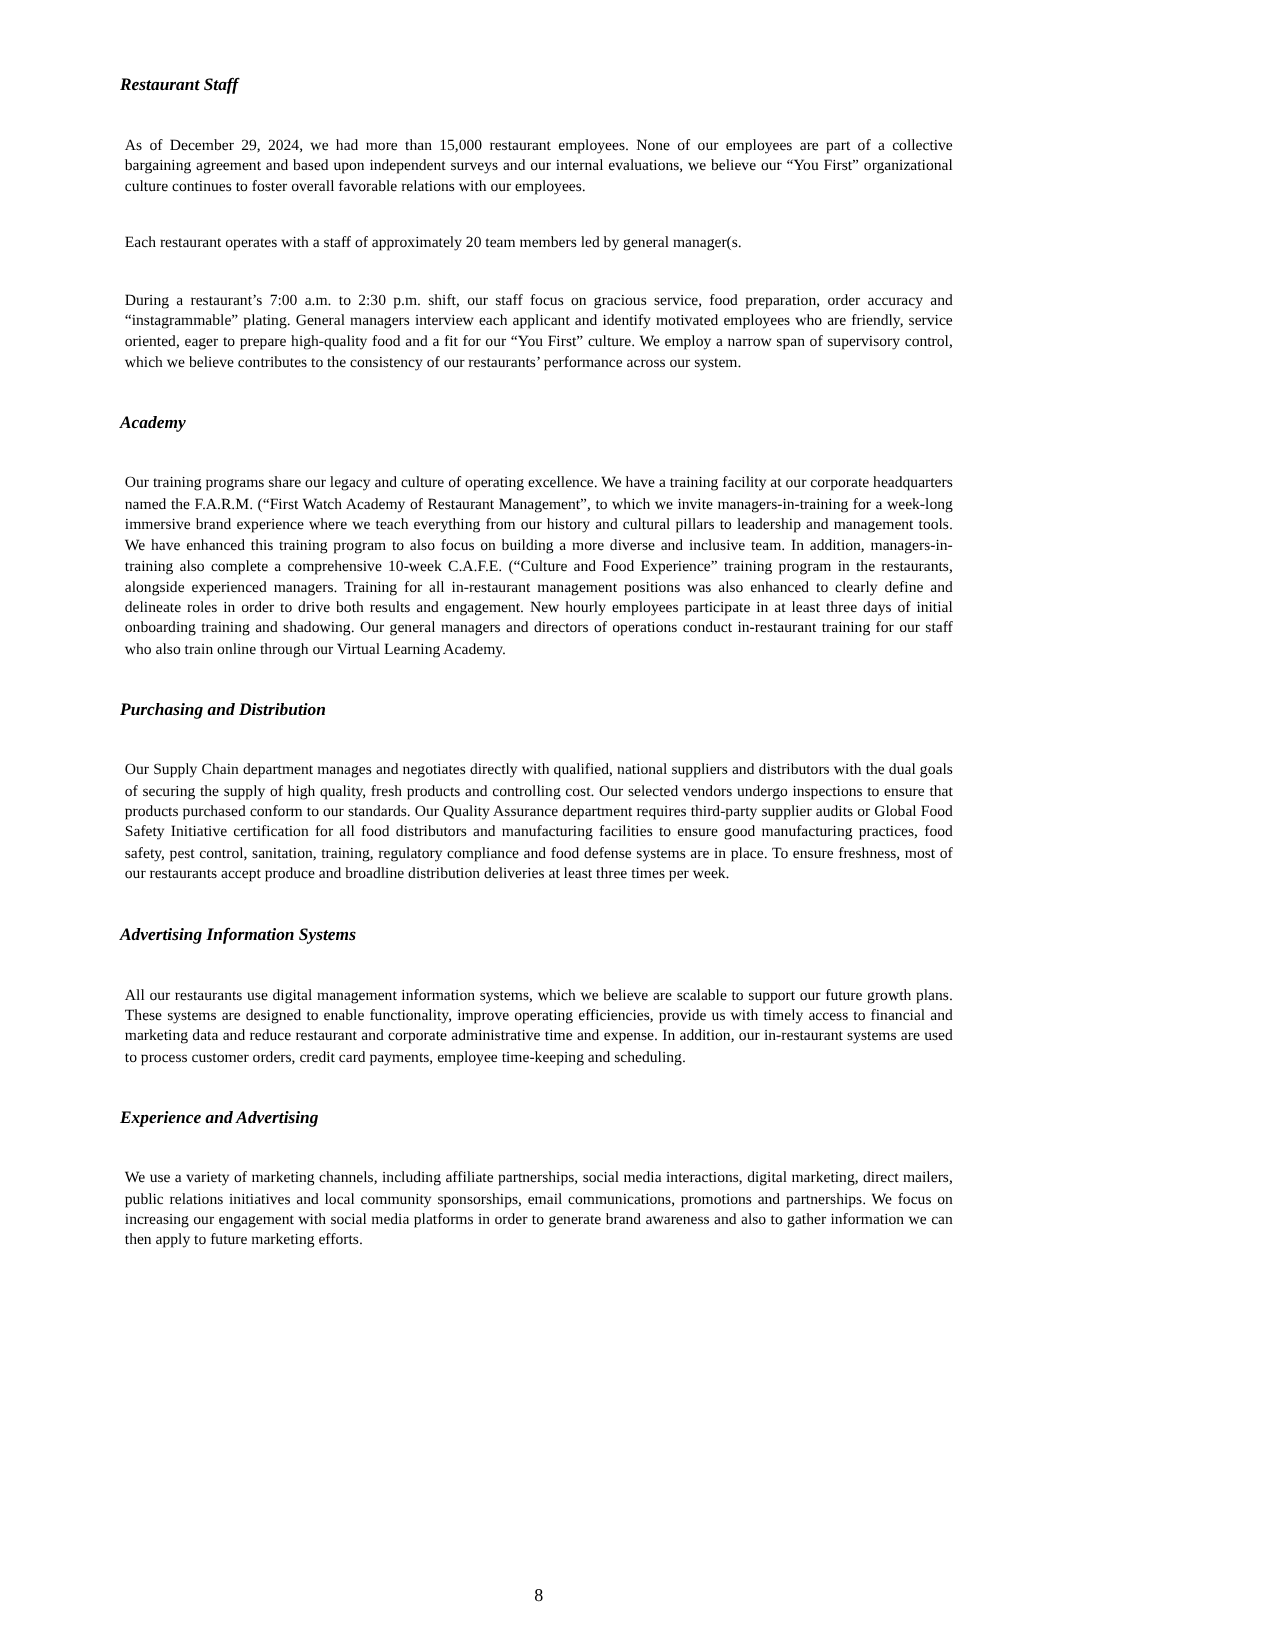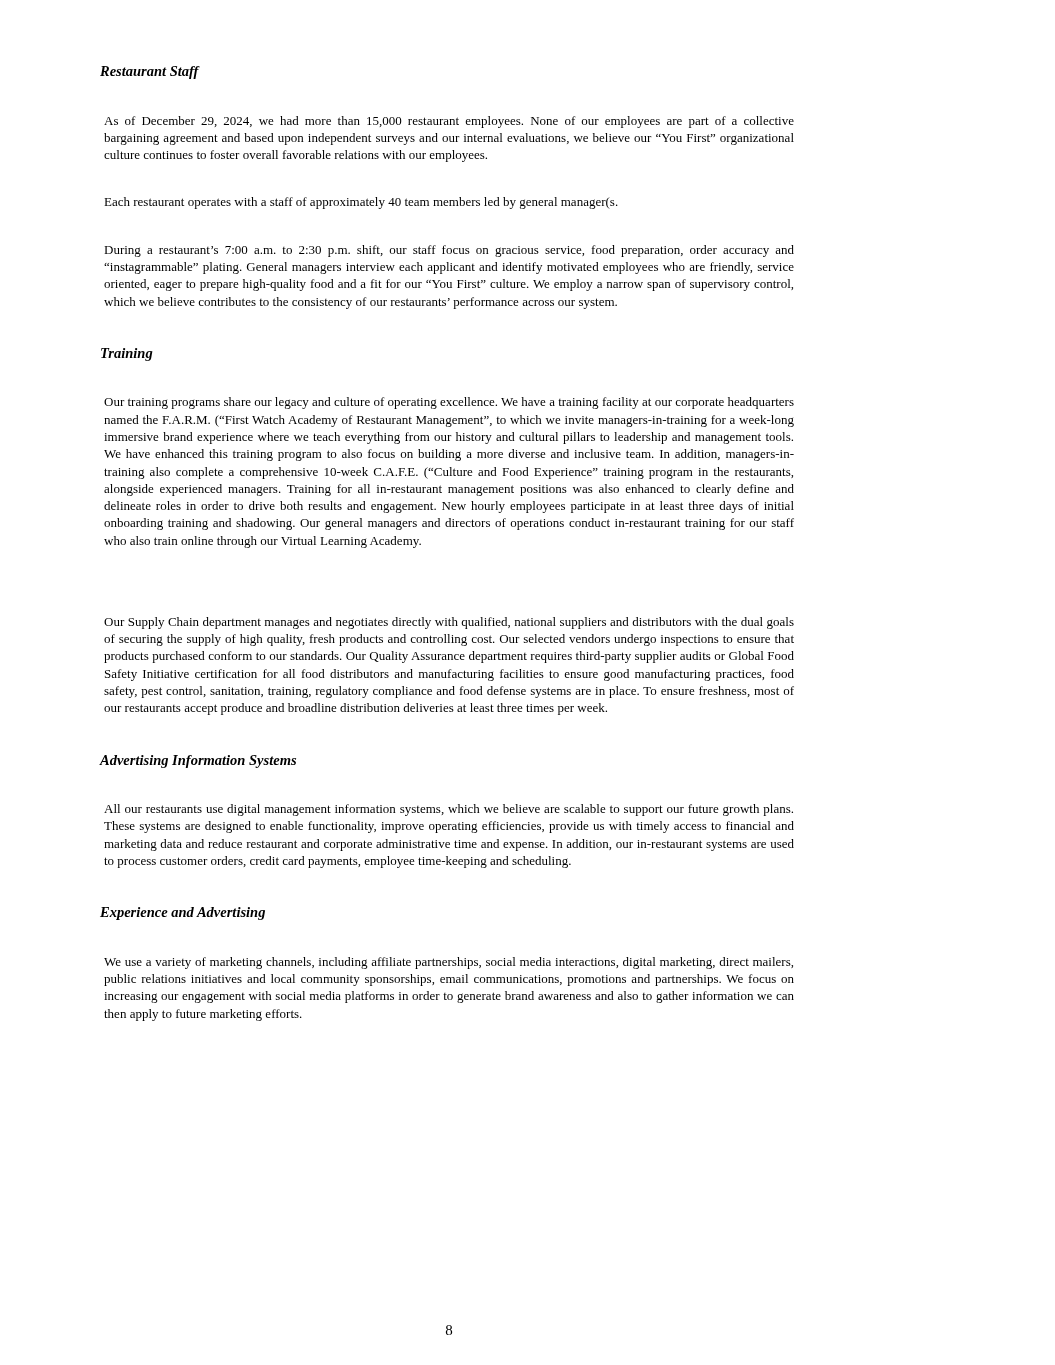--- a/index.html
+++ b/index.html
@@ -48,32 +48,33 @@
 </style>
 </head>
 <body>
 
 <div class="page">
 
   <h2 class="section-heading">Restaurant Staff</h2>
   <div class="gap-md"></div>
   <p class="body-para">As of December 29, 2024, we had more than 15,000 restaurant employees. None of our employees are part of a collective bargaining agreement and based upon independent surveys and our internal evaluations, we believe our “You First” organizational culture continues to foster overall favorable relations with our employees.</p>
   <div class="gap-sm"></div>
-  <p class="body-para">Each restaurant operates with a staff of approximately 40 team members led by general manager(s.</p>
+  <p class="body-para">Each restaurant operates with a staff of approximately 20 team members led by general manager(s.</p>
   <div class="gap-sm"></div>
   <p class="body-para">During a restaurant’s 7:00 a.m. to 2:30 p.m. shift, our staff focus on gracious service, food preparation, order accuracy and “instagrammable” plating. General managers interview each applicant and identify motivated employees who are friendly, service oriented, eager to prepare high-quality food and a fit for our “You First” culture. We employ a narrow span of supervisory control, which we believe contributes to the consistency of our restaurants’ performance across our system.</p>
 
   <div class="gap-lg"></div>
 
-  <h2 class="section-heading">Training</h2>
+  <h2 class="section-heading">Academy</h2>
   <div class="gap-md"></div>
   <p class="body-para">Our training programs share our legacy and culture of operating excellence. We have a training facility at our corporate headquarters named the F.A.R.M. (“First Watch Academy of Restaurant Management”, to which we invite managers-in-training for a week-long immersive brand experience where we teach everything from our history and cultural pillars to leadership and management tools. We have enhanced this training program to also focus on building a more diverse and inclusive team. In addition, managers-in-training also complete a comprehensive 10-week C.A.F.E. (“Culture and Food Experience” training program in the restaurants, alongside experienced managers. Training for all in-restaurant management positions was also enhanced to clearly define and delineate roles in order to drive both results and engagement. New hourly employees participate in at least three days of initial onboarding training and shadowing. Our general managers and directors of operations conduct in-restaurant training for our staff who also train online through our Virtual Learning Academy.</p>
 
   <div class="gap-lg"></div>
 
+  <h2 class="section-heading">Purchasing and Distribution</h2>
   <div class="gap-md"></div>
   <p class="body-para">Our Supply Chain department manages and negotiates directly with qualified, national suppliers and distributors with the dual goals of securing the supply of high quality, fresh products and controlling cost. Our selected vendors undergo inspections to ensure that products purchased conform to our standards. Our Quality Assurance department requires third-party supplier audits or Global Food Safety Initiative certification for all food distributors and manufacturing facilities to ensure good manufacturing practices, food safety, pest control, sanitation, training, regulatory compliance and food defense systems are in place. To ensure freshness, most of our restaurants accept produce and broadline distribution deliveries at least three times per week.</p>
 
   <div class="gap-lg"></div>
 
   <h2 class="section-heading">Advertising Information Systems</h2>
   <div class="gap-md"></div>
   <p class="body-para">All our restaurants use digital management information systems, which we believe are scalable to support our future growth plans. These systems are designed to enable functionality, improve operating efficiencies, provide us with timely access to financial and marketing data and reduce restaurant and corporate administrative time and expense. In addition, our in-restaurant systems are used to process customer orders, credit card payments, employee time-keeping and scheduling.</p>
 
   <div class="gap-lg"></div>

